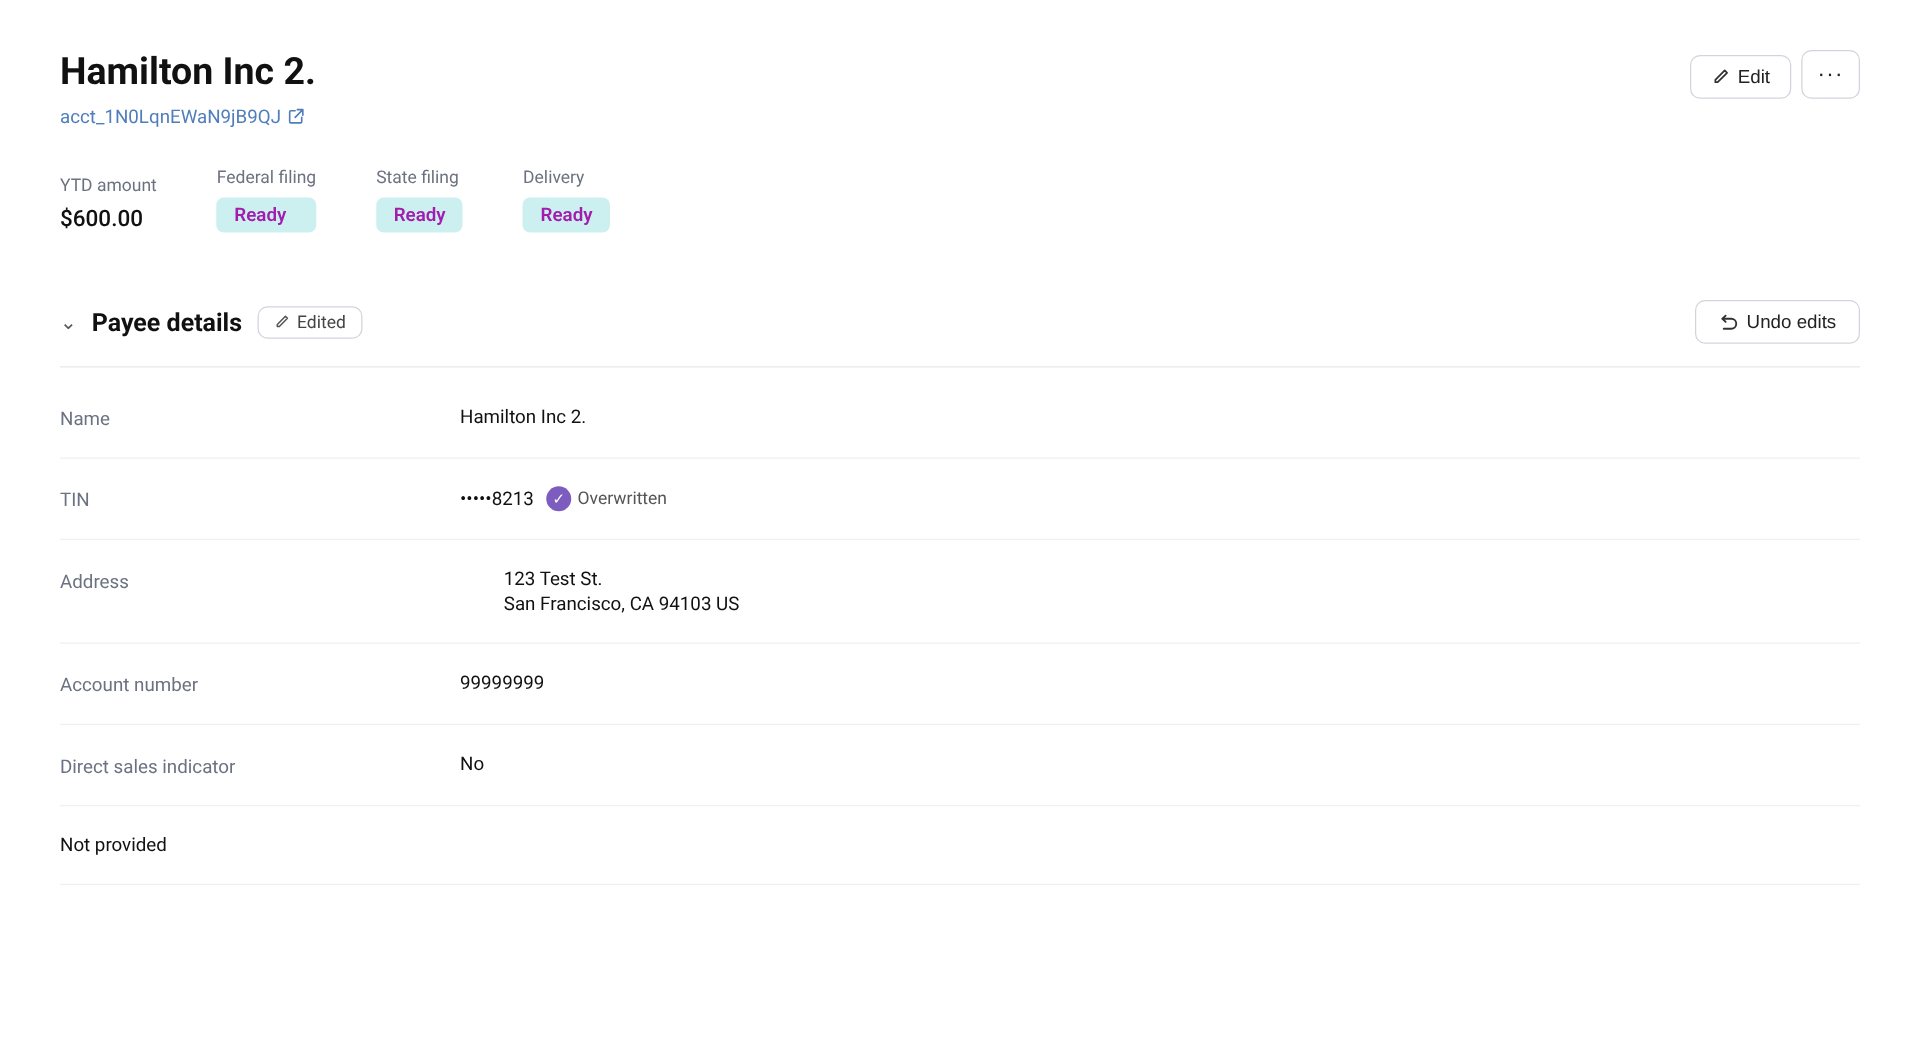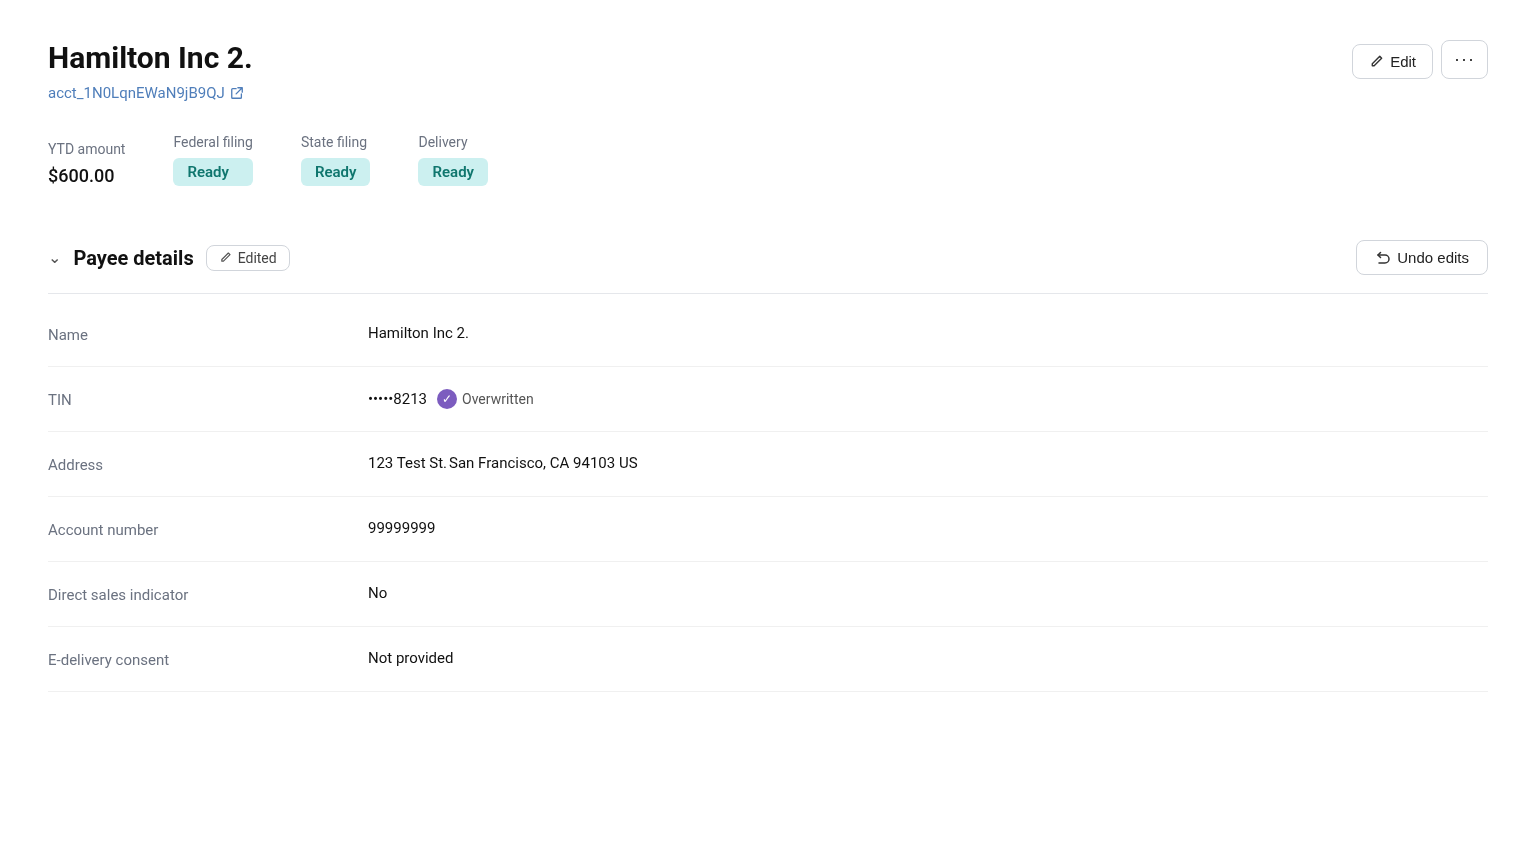--- a/index.html
+++ b/index.html
@@ -88,21 +88,21 @@
     }
     .status-badge {
       display: inline-block;
       padding: 5px 14px;
       border-radius: 6px;
       font-size: 15px;
       font-weight: 600;
     }
     .badge-ready {
       background: #ccf0f0;
-      color: #0f766e;
+      color: #a21caf;
     }
 
     
     .section-header {
       display: flex;
       justify-content: space-between;
       align-items: center;
       padding: 18px 0 18px 0;
       border-bottom: 1.5px solid #e5e7eb;
       margin-bottom: 0;
@@ -169,22 +169,23 @@
     .detail-value {
       font-size: 15px;
       color: #111;
       display: flex;
       align-items: center;
       gap: 10px;
       flex-wrap: wrap;
     }
     .detail-value-block {
       display: flex;
-      flex-direction: row;
+      flex-direction: column;
       gap: 2px;
+      margin-left: 35px;
     }
     .overwritten-badge {
       display: inline-flex;
       align-items: center;
       gap: 5px;
       font-size: 14px;
       color: #555;
     }
     .check-circle {
       width: 20px;
@@ -295,17 +296,16 @@
     <span class="detail-label">Account number</span>
     <span class="detail-value">99999999</span>
   </div>
 
   <div class="detail-row">
     <span class="detail-label">Direct sales indicator</span>
     <span class="detail-value">No</span>
   </div>
 
   <div class="detail-row">
-    <span class="detail-label">E-delivery consent</span>
     <span class="detail-value">Not provided</span>
   </div>
 
 </div>
 
 </body></html>

